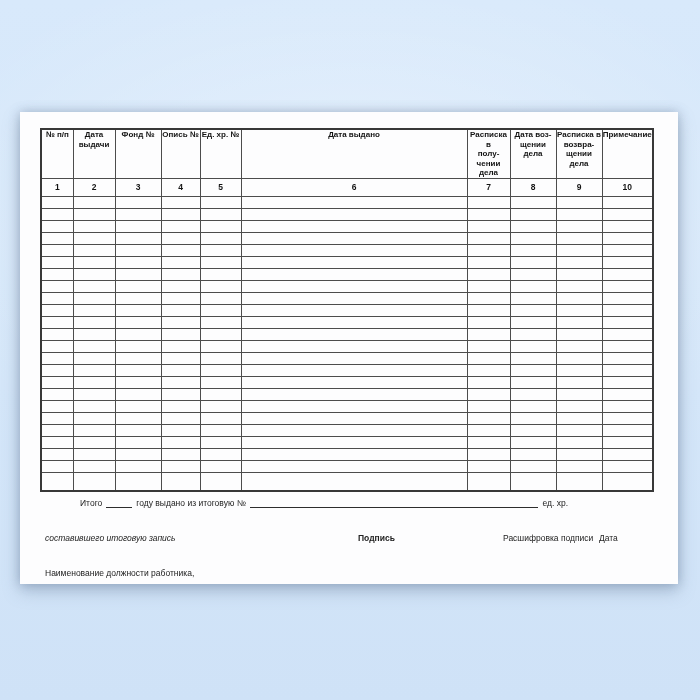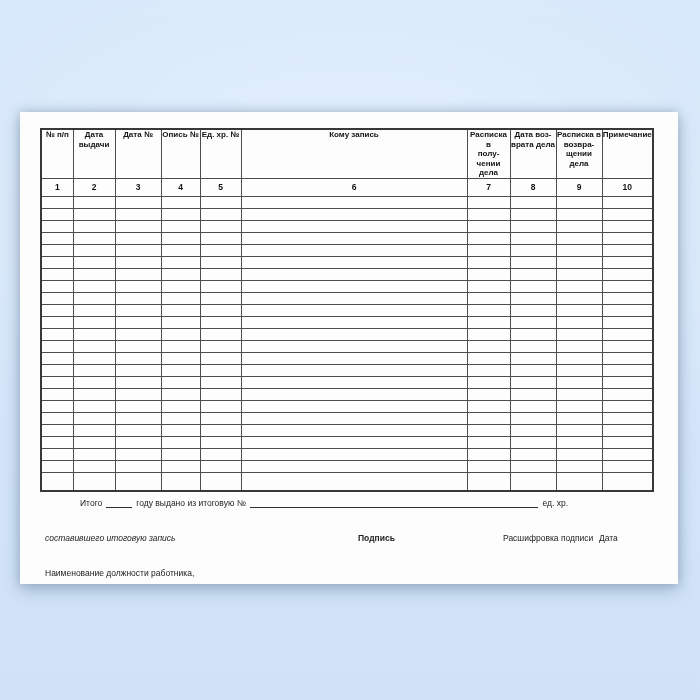--- a/index.html
+++ b/index.html
@@ -66,30 +66,30 @@
         <col style="width: 43px;">
         <col style="width: 46px;">
         <col style="width: 46px;">
         <col style="width: 51px;">
       </colgroup>
       <thead>
         <tr>
           <th class="hcell">№ п/п</th>
           <th class="hcell">Дата
 выдачи</th>
-          <th class="hcell">Дата №</th>
+          <th class="hcell">Фонд №</th>
           <th class="hcell">Опись №</th>
           <th class="hcell">Ед. хр. №</th>
-          <th class="hcell">Кому запись</th>
+          <th class="hcell">Дата выдано</th>
           <th class="hcell">Расписка в
 полу-
 чении
 дела</th>
           <th class="hcell">Дата воз-
-врата дела</th>
+щении дела</th>
           <th class="hcell">Расписка в
 возвра-
 щении
 дела</th>
           <th class="hcell">Примечание</th>
         </tr>
         <tr>
           <th class="ncell">1</th>
           <th class="ncell">2</th>
           <th class="ncell">3</th>

